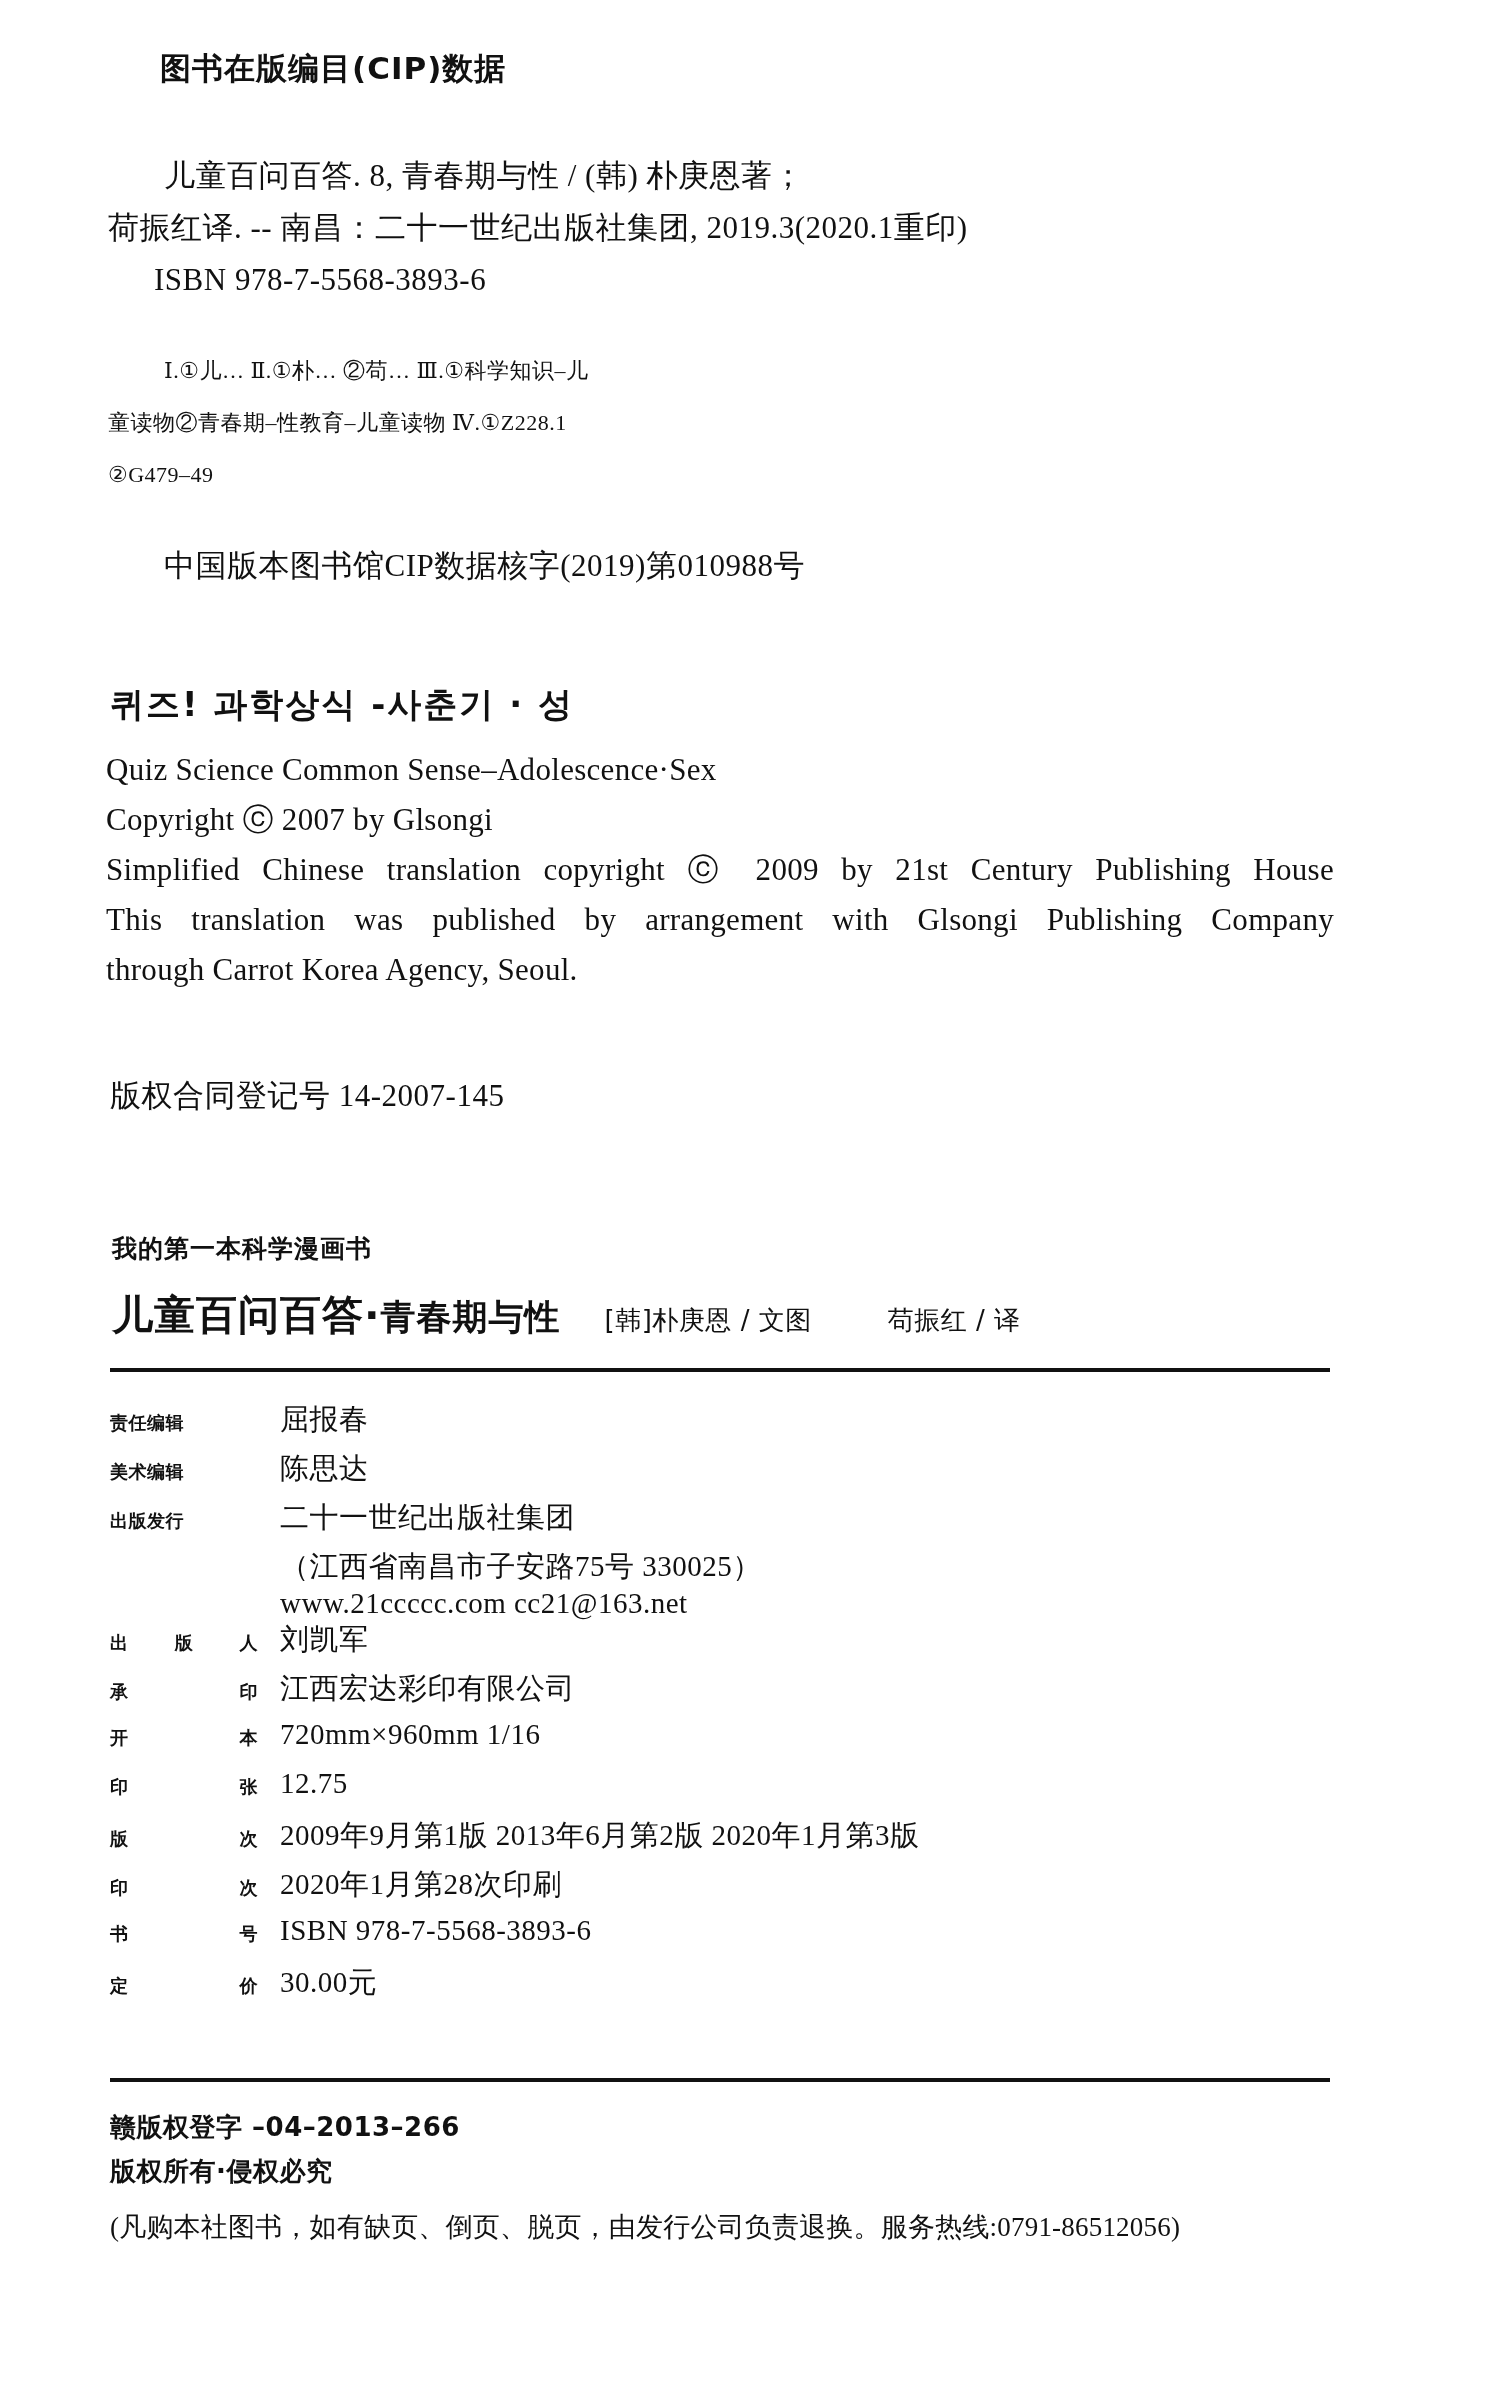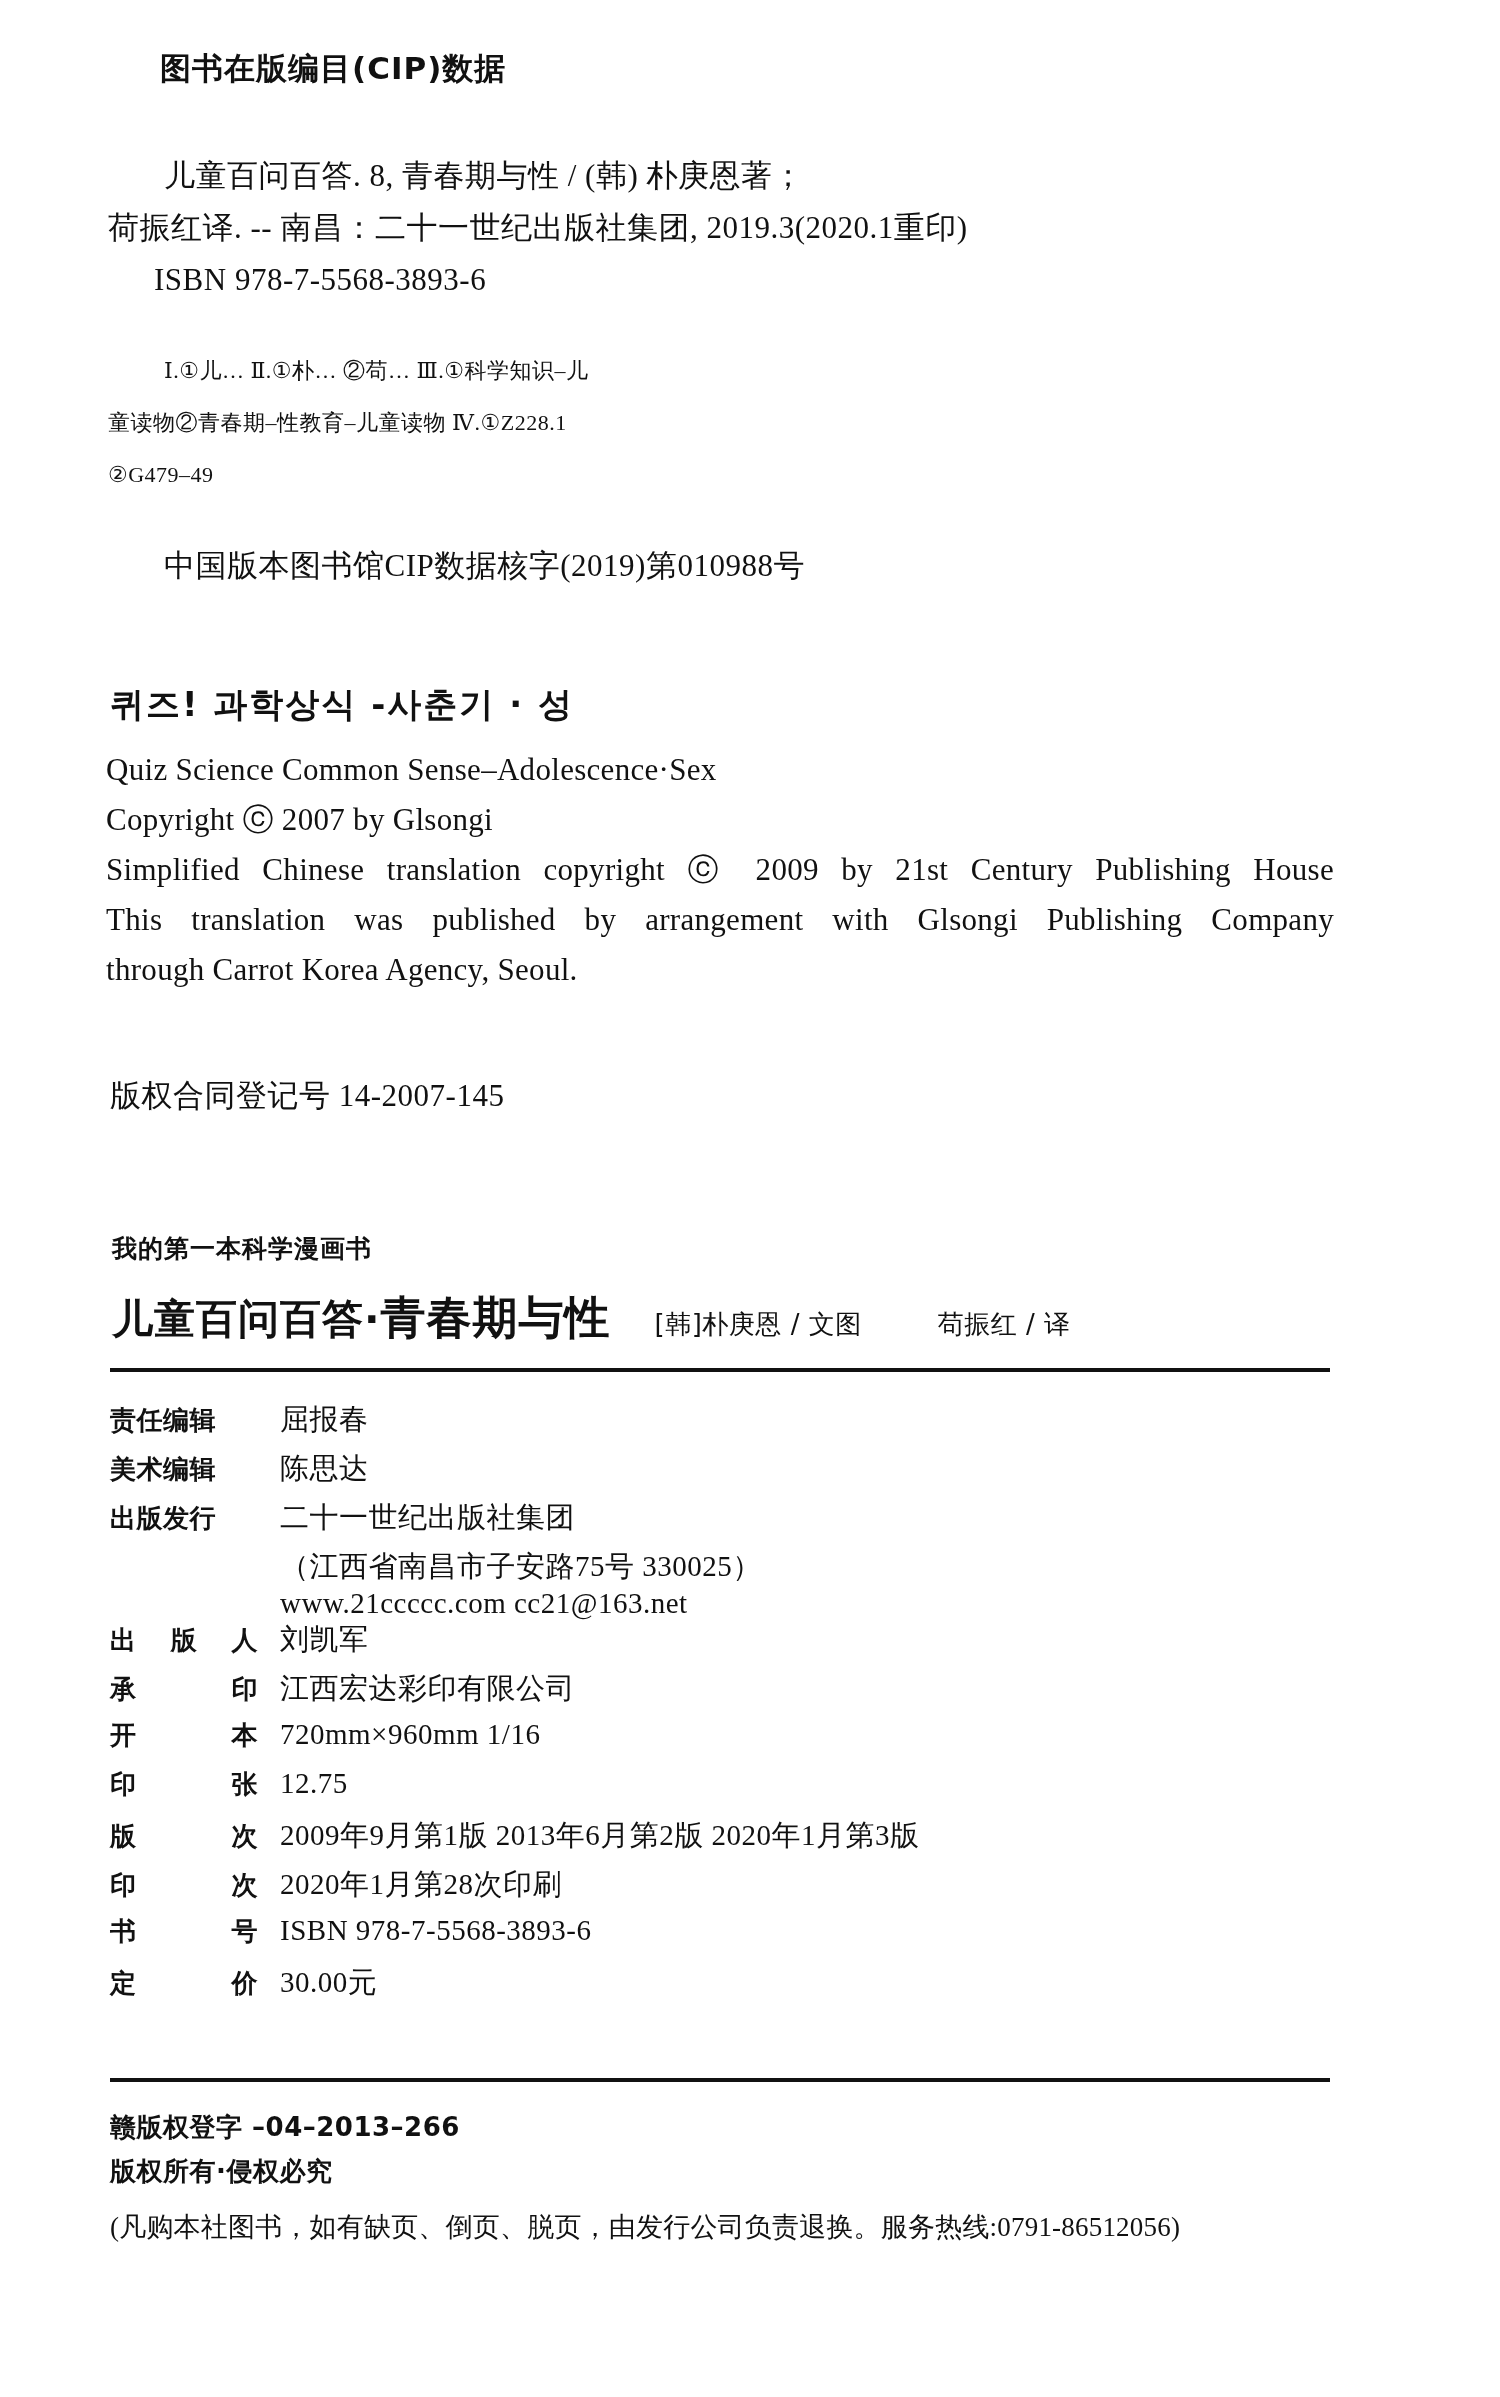--- a/index.html
+++ b/index.html
@@ -134,21 +134,21 @@
     align-items: baseline;
   }
   .mt-prefix {
     font-family: "DejaVu Sans", "Liberation Sans", sans-serif;
     font-size: 41px;
     font-weight: bold;
     letter-spacing: 1px;
   }
   .mt-strong {
     font-family: "DejaVu Sans", "Liberation Sans", sans-serif;
-    font-size: 45px;
+    font-size: 35px;
     font-weight: bold;
     letter-spacing: 1px;
   }
   .mt-credit {
     font-family: "DejaVu Sans", "Liberation Sans", sans-serif;
     font-size: 26px;
     font-weight: normal;
     letter-spacing: 0.5px;
     margin-left: 44px;
     text-align: center;
@@ -173,21 +173,21 @@
     top: 1400px;
     width: 1230px;
   }
   .imprint .row {
     display: flex;
     align-items: baseline;
     min-height: 49px;
   }
   .imprint .label {
     font-family: "DejaVu Sans", "Liberation Sans", sans-serif;
-    font-size: 26px;
+    font-size: 18px;
     font-weight: bold;
     width: 148px;
     flex: 0 0 148px;
     letter-spacing: 0.5px;
     white-space: nowrap;
     display: flex;
     justify-content: space-between;
   }
   .imprint .label span { display: inline-block; }
   .imprint .value {

